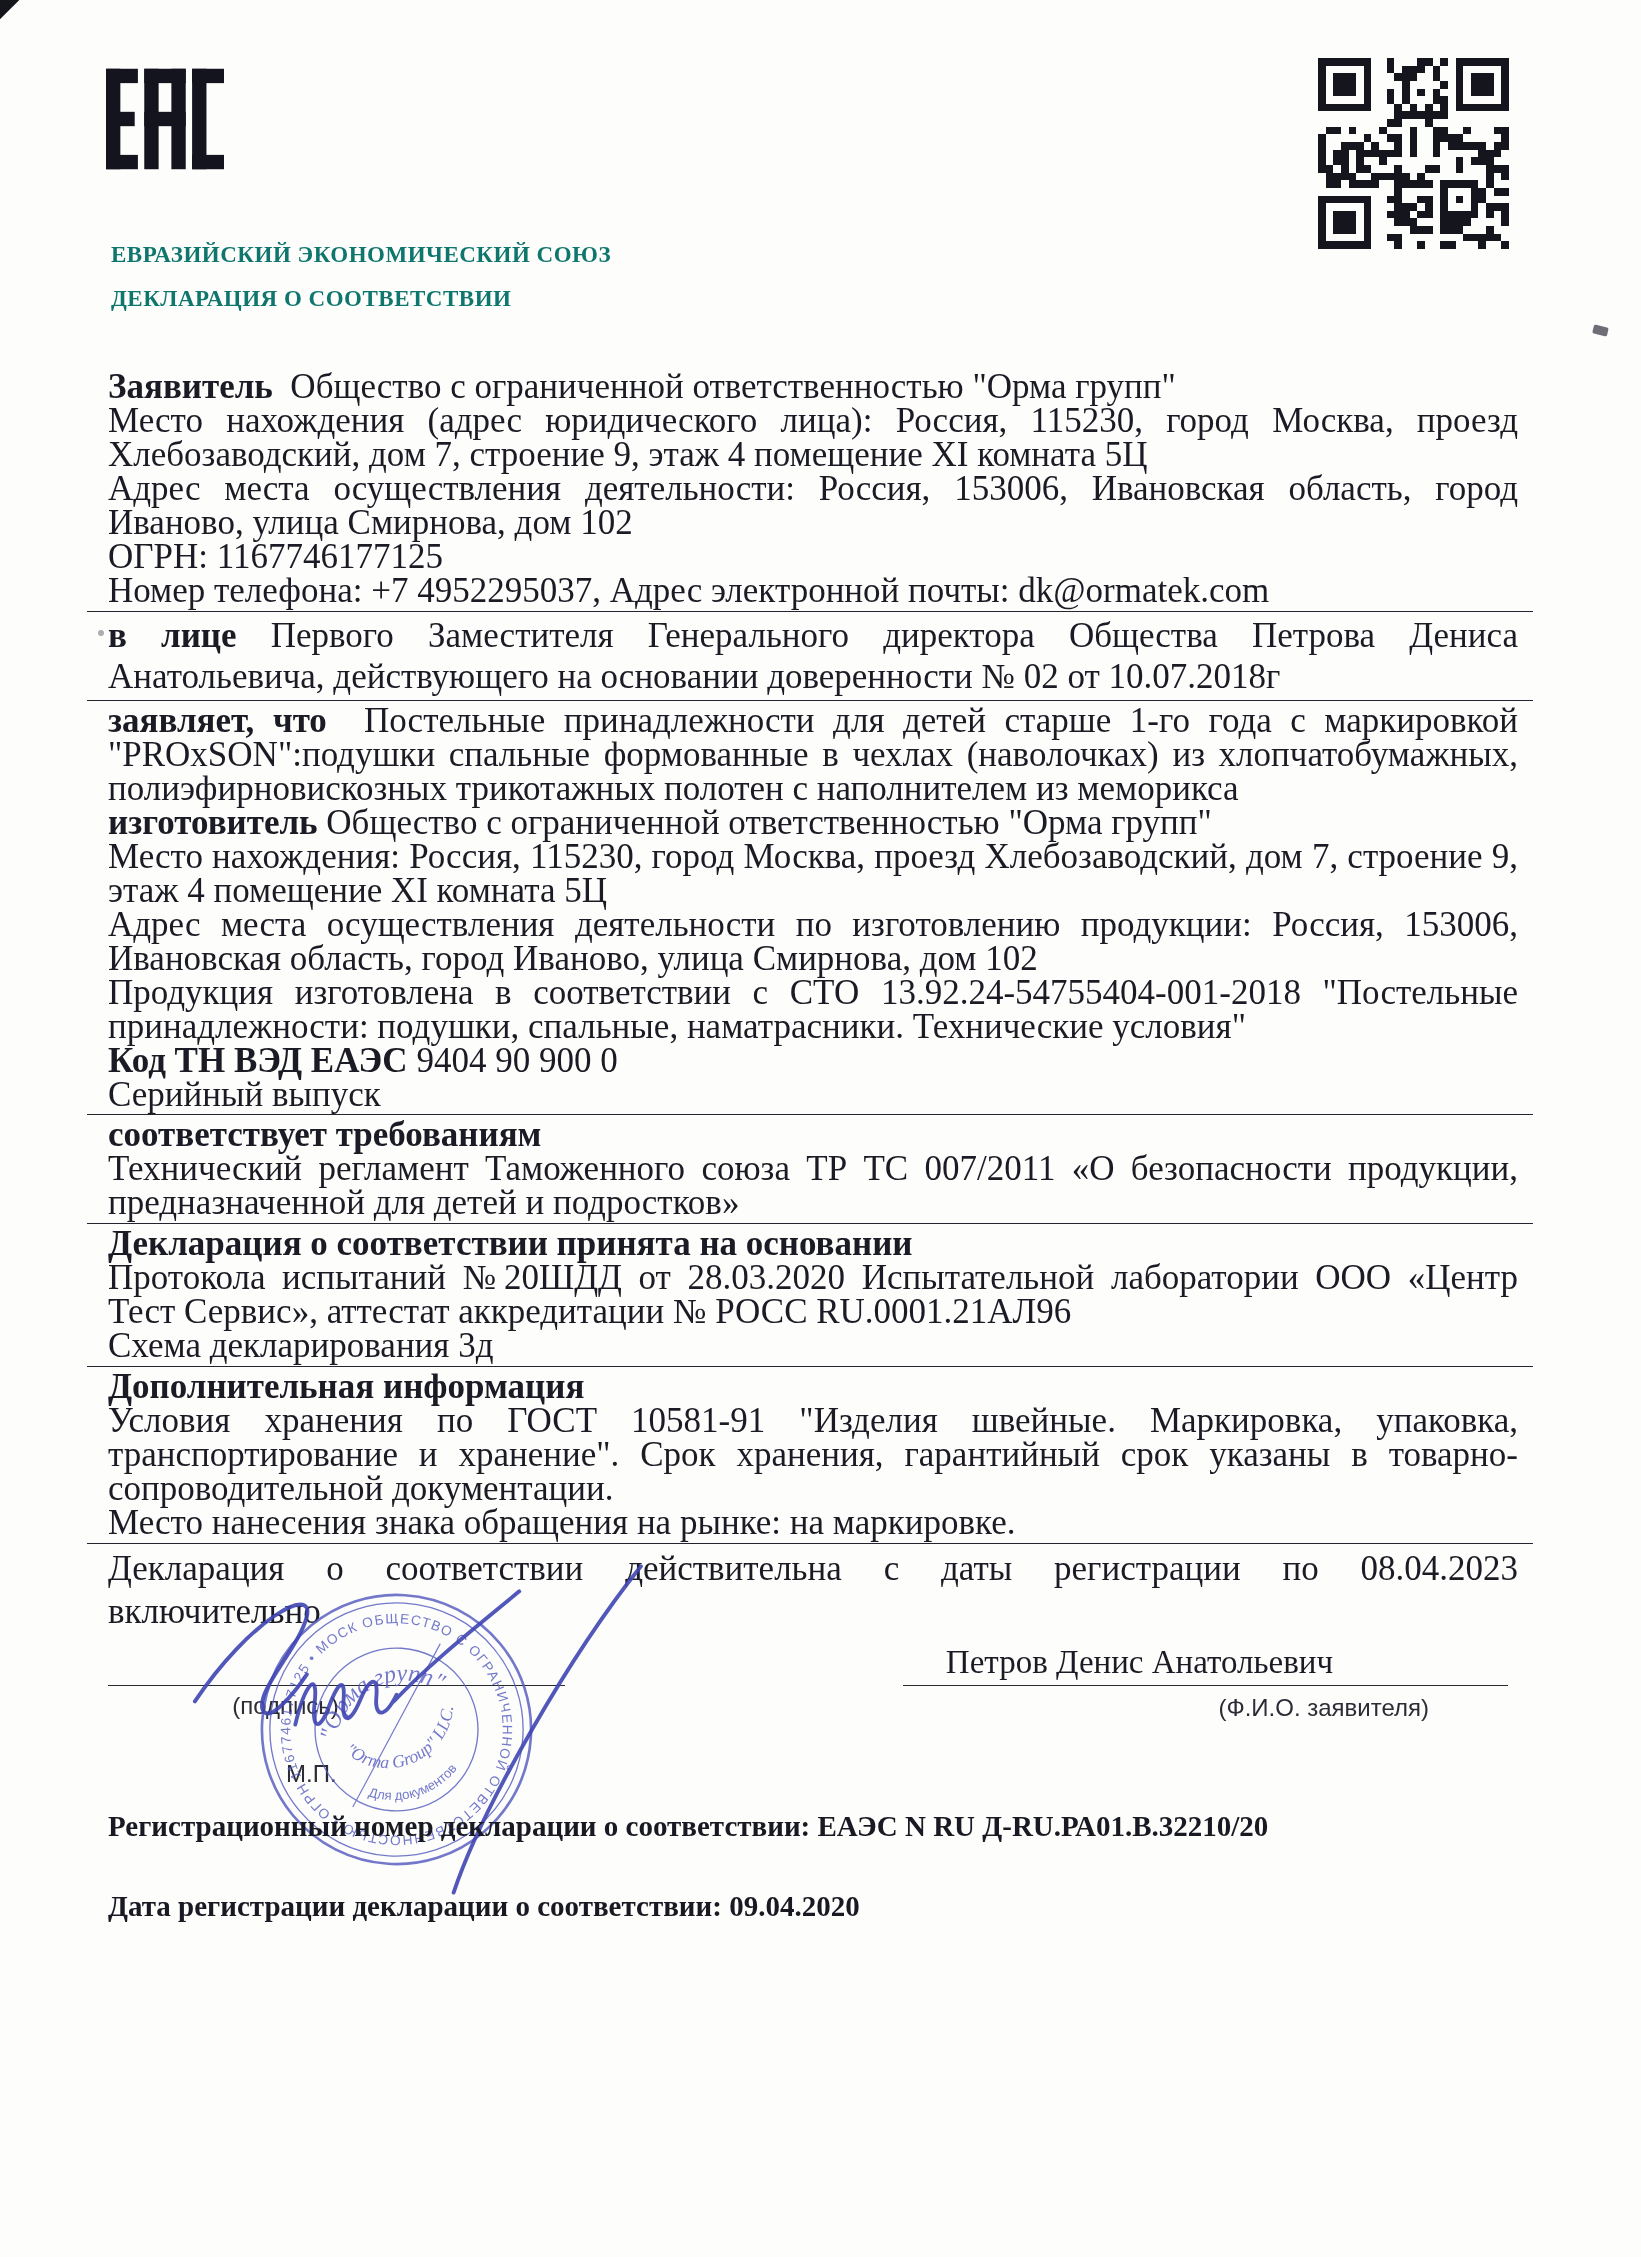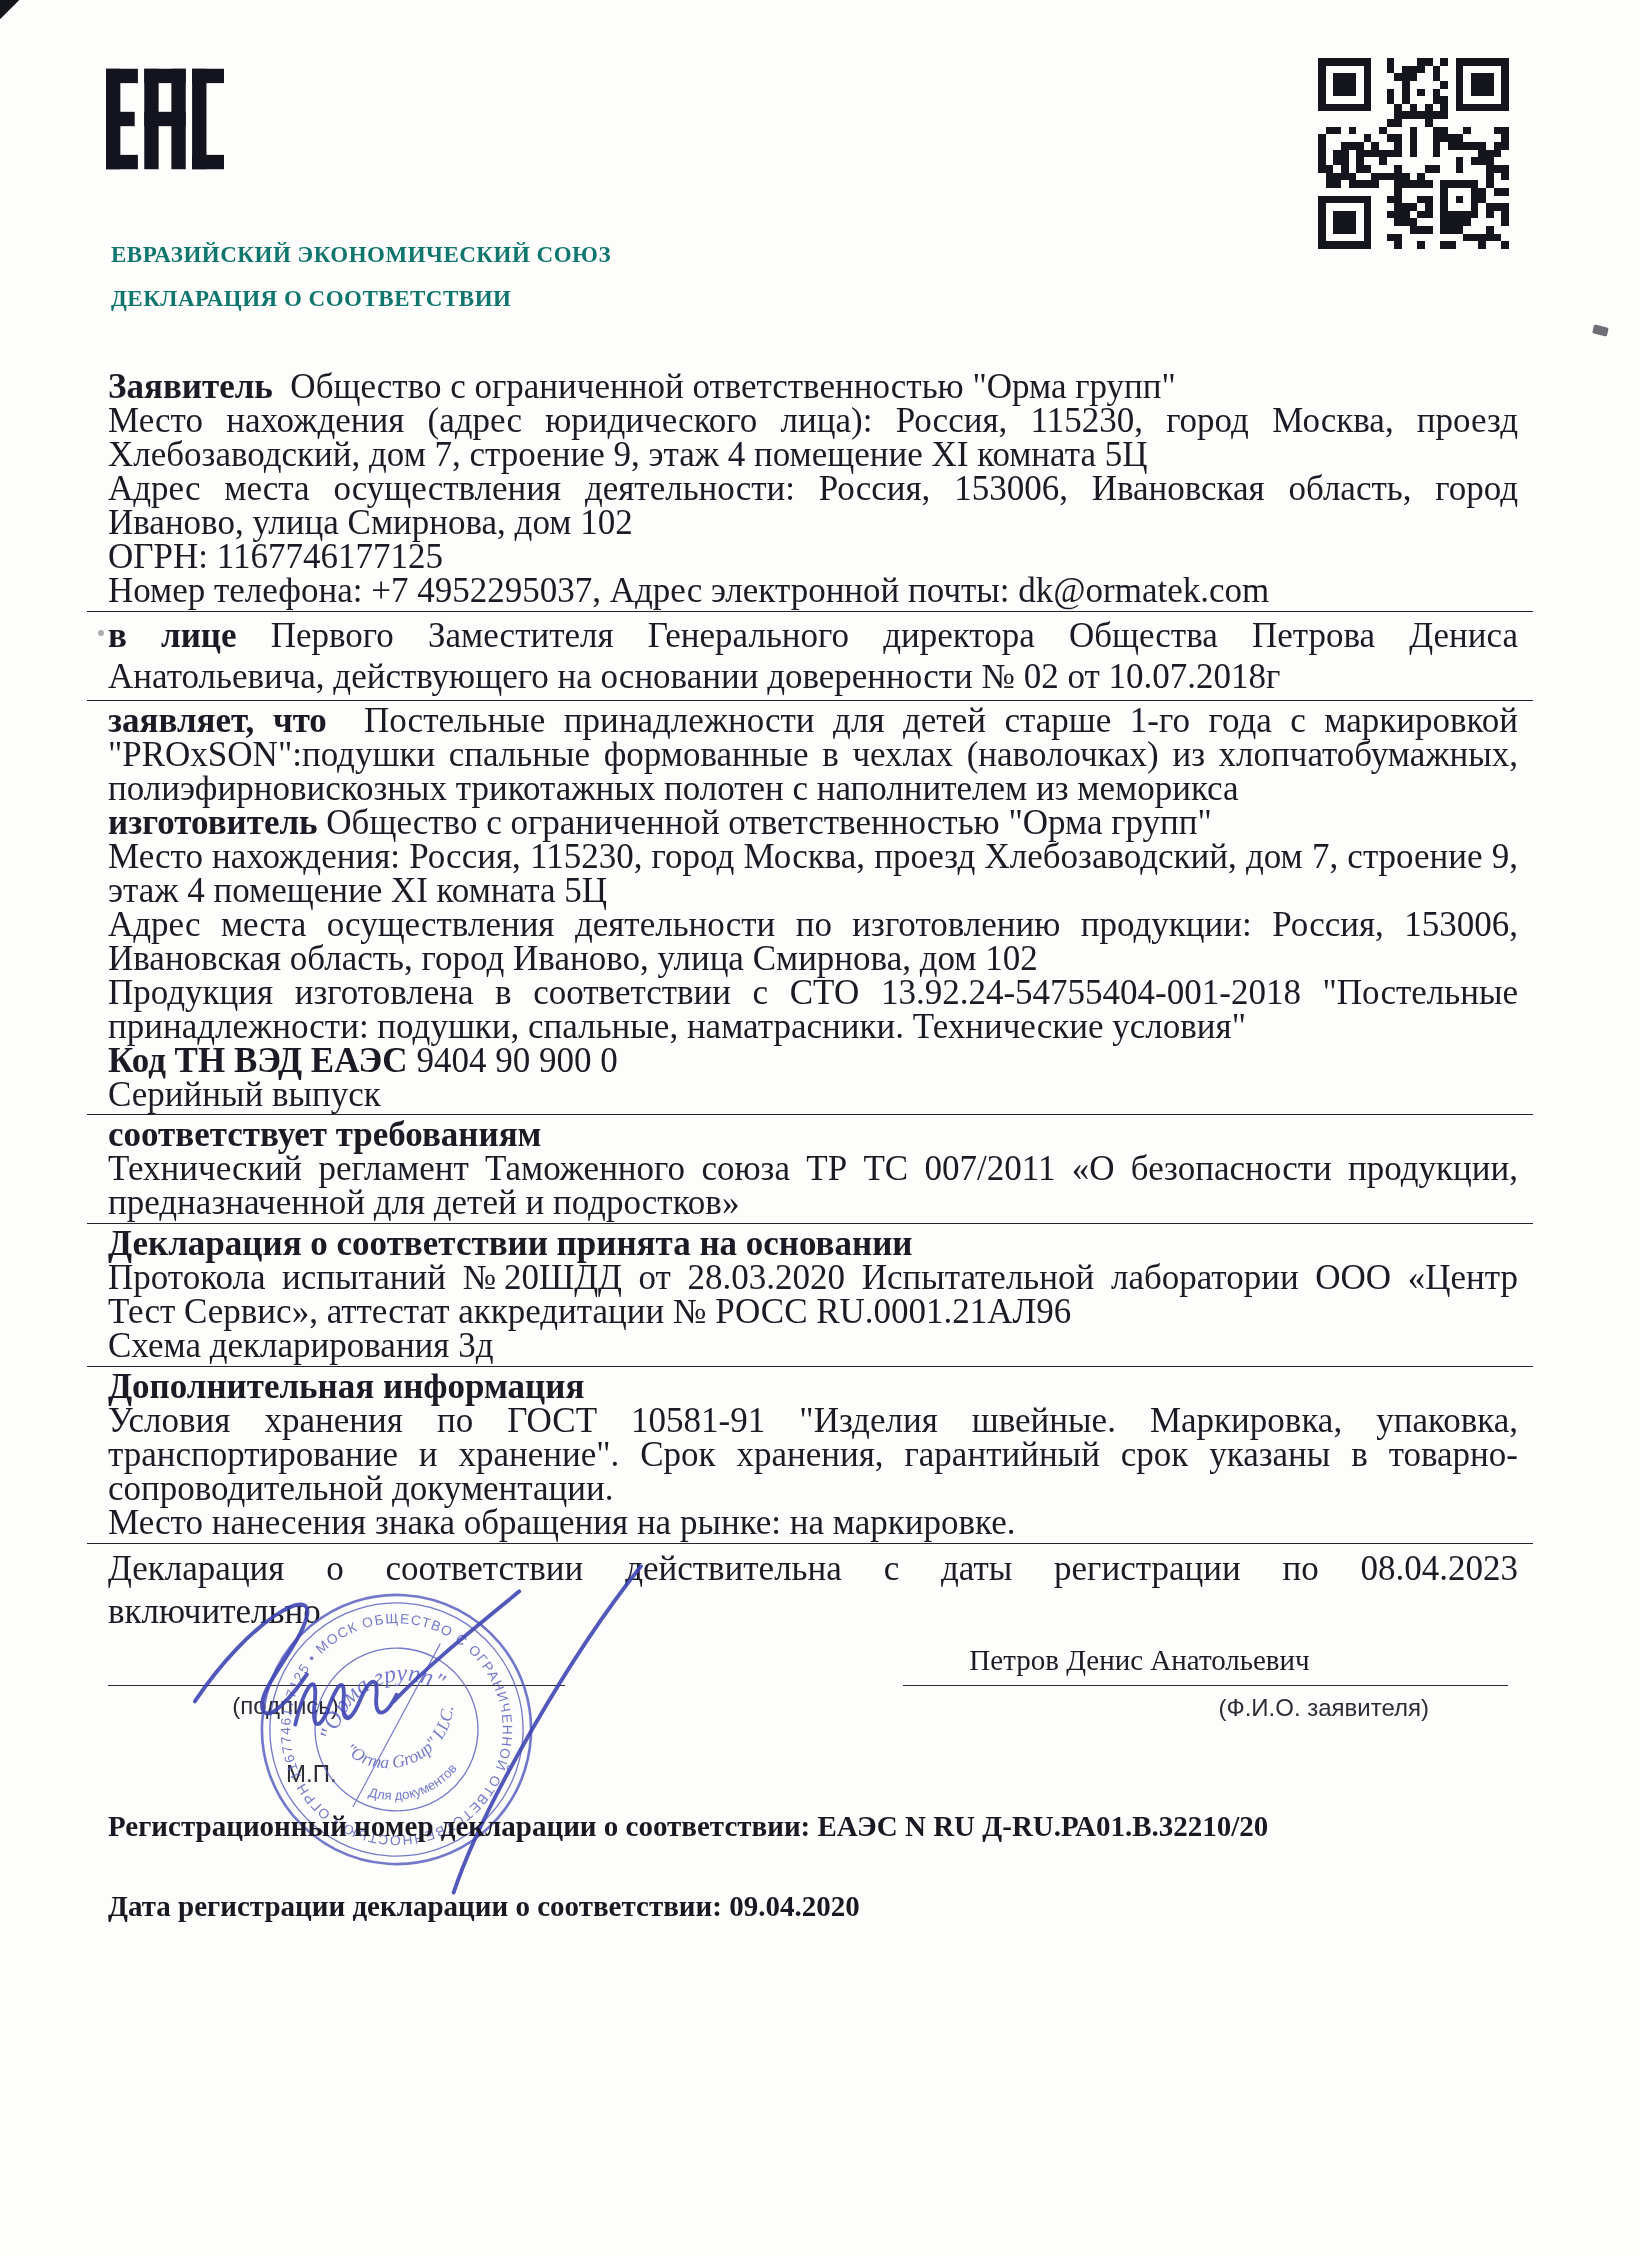--- a/index.html
+++ b/index.html
@@ -30,21 +30,21 @@
   .validity-l1{text-align:justify;text-align-last:justify;}
 
   
   .sigline{position:absolute;border-top:1.9px solid #2a2a33;height:0;}
   .sigline.left{left:108px;top:1685px;width:457px;}
   .sigline.right{left:903px;top:1685px;width:605px;}
   .caption{position:absolute;font-family:"Liberation Sans","DejaVu Sans",sans-serif;
     font-size:24px;color:#2c2c36;}
   .cap-sign{left:189px;top:1692px;width:193px;text-align:center;}
   .cap-mp{left:286px;top:1760px;}
-  .fio-name{position:absolute;left:840px;top:1644px;width:599px;text-align:center;font-size:29px;color:#1b1b25;}
+  .fio-name{position:absolute;left:840px;top:1644px;width:599px;text-align:center;font-size:33px;color:#1b1b25;}
   .cap-fio{left:869px;top:1694px;width:560px;text-align:right;}
 
   .stamp-svg{position:absolute;left:246px;top:1579px;opacity:.82;}
   .sign-svg{position:absolute;left:135px;top:1487px;opacity:.9;}
 
   .reg-line{position:absolute;left:108px;font-weight:bold;font-size:29px;color:#191923;}
   .reg-number{top:1810px;text-align:right;}
   .reg-date{top:1890px;}
 </style>
 </head>

